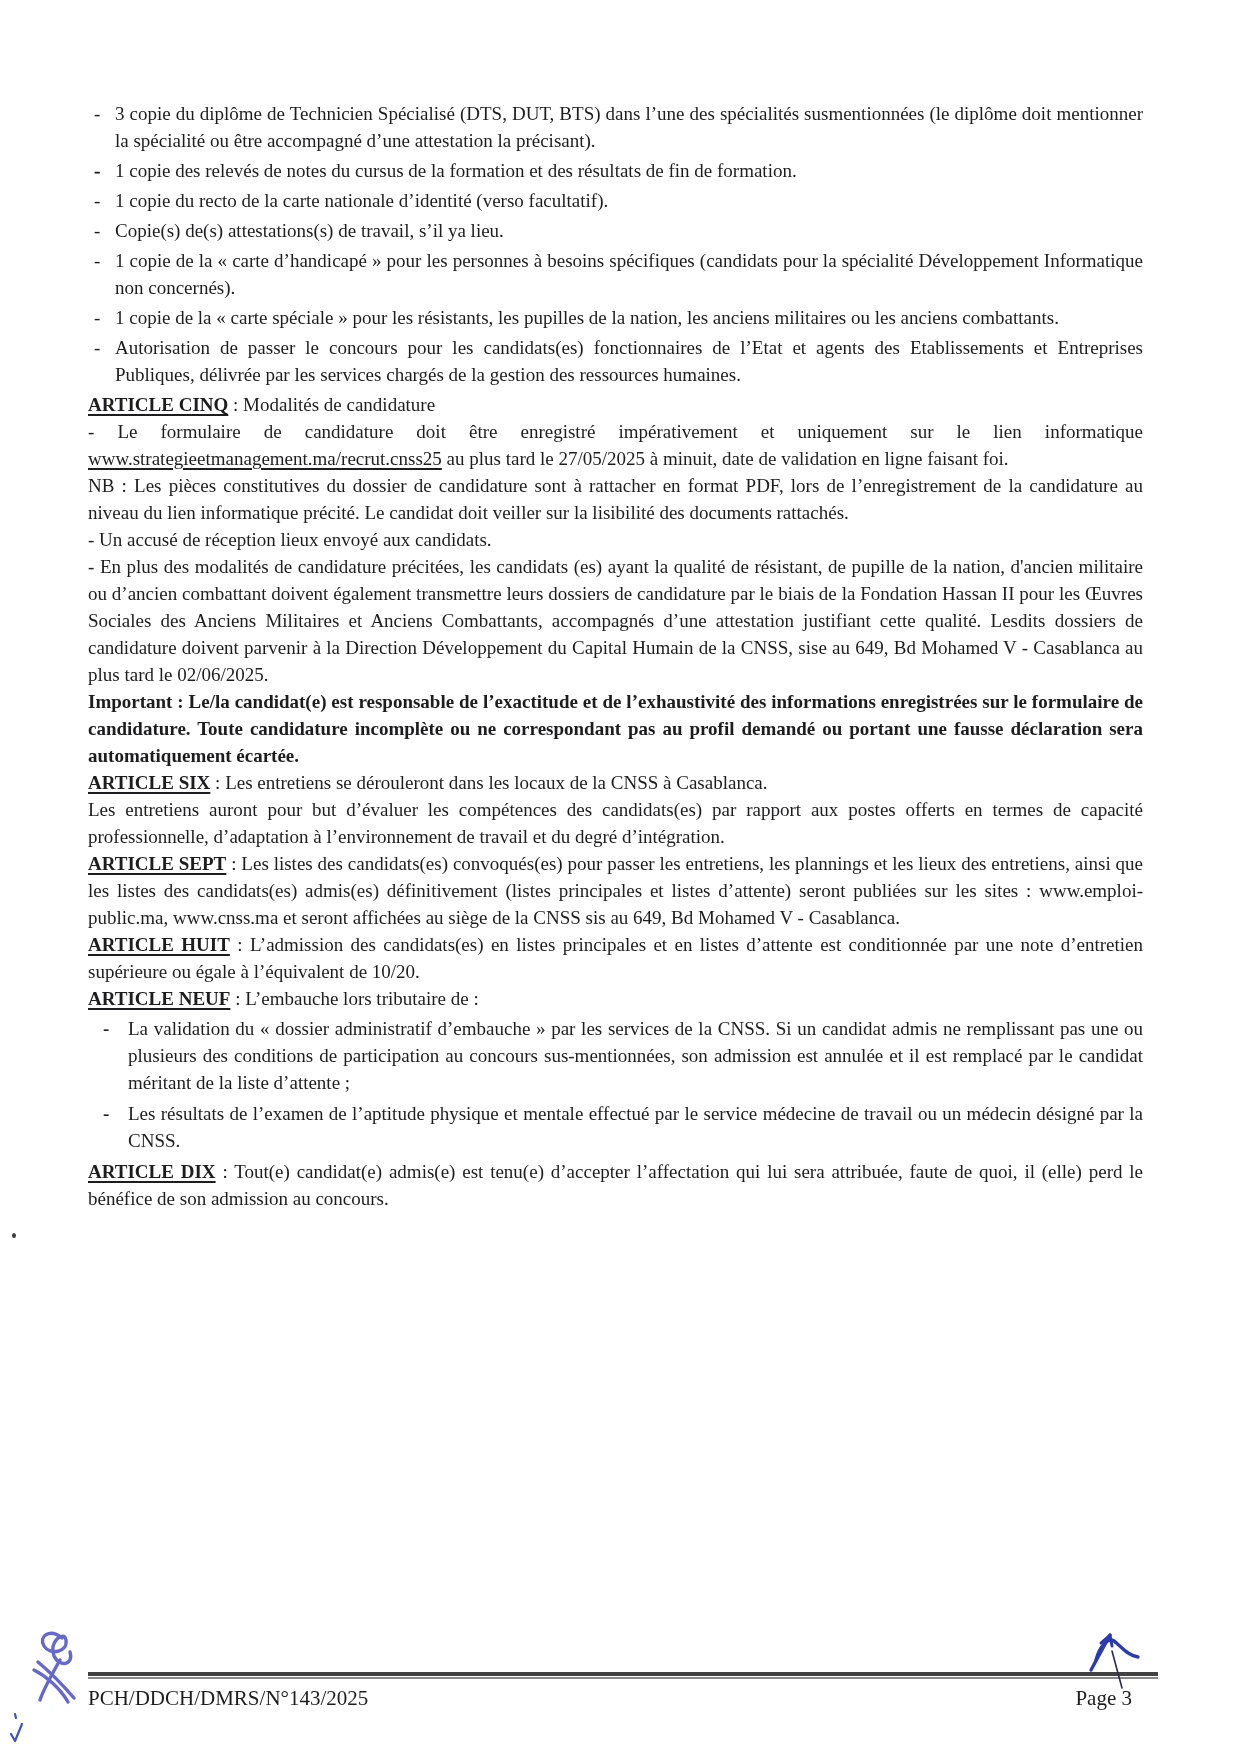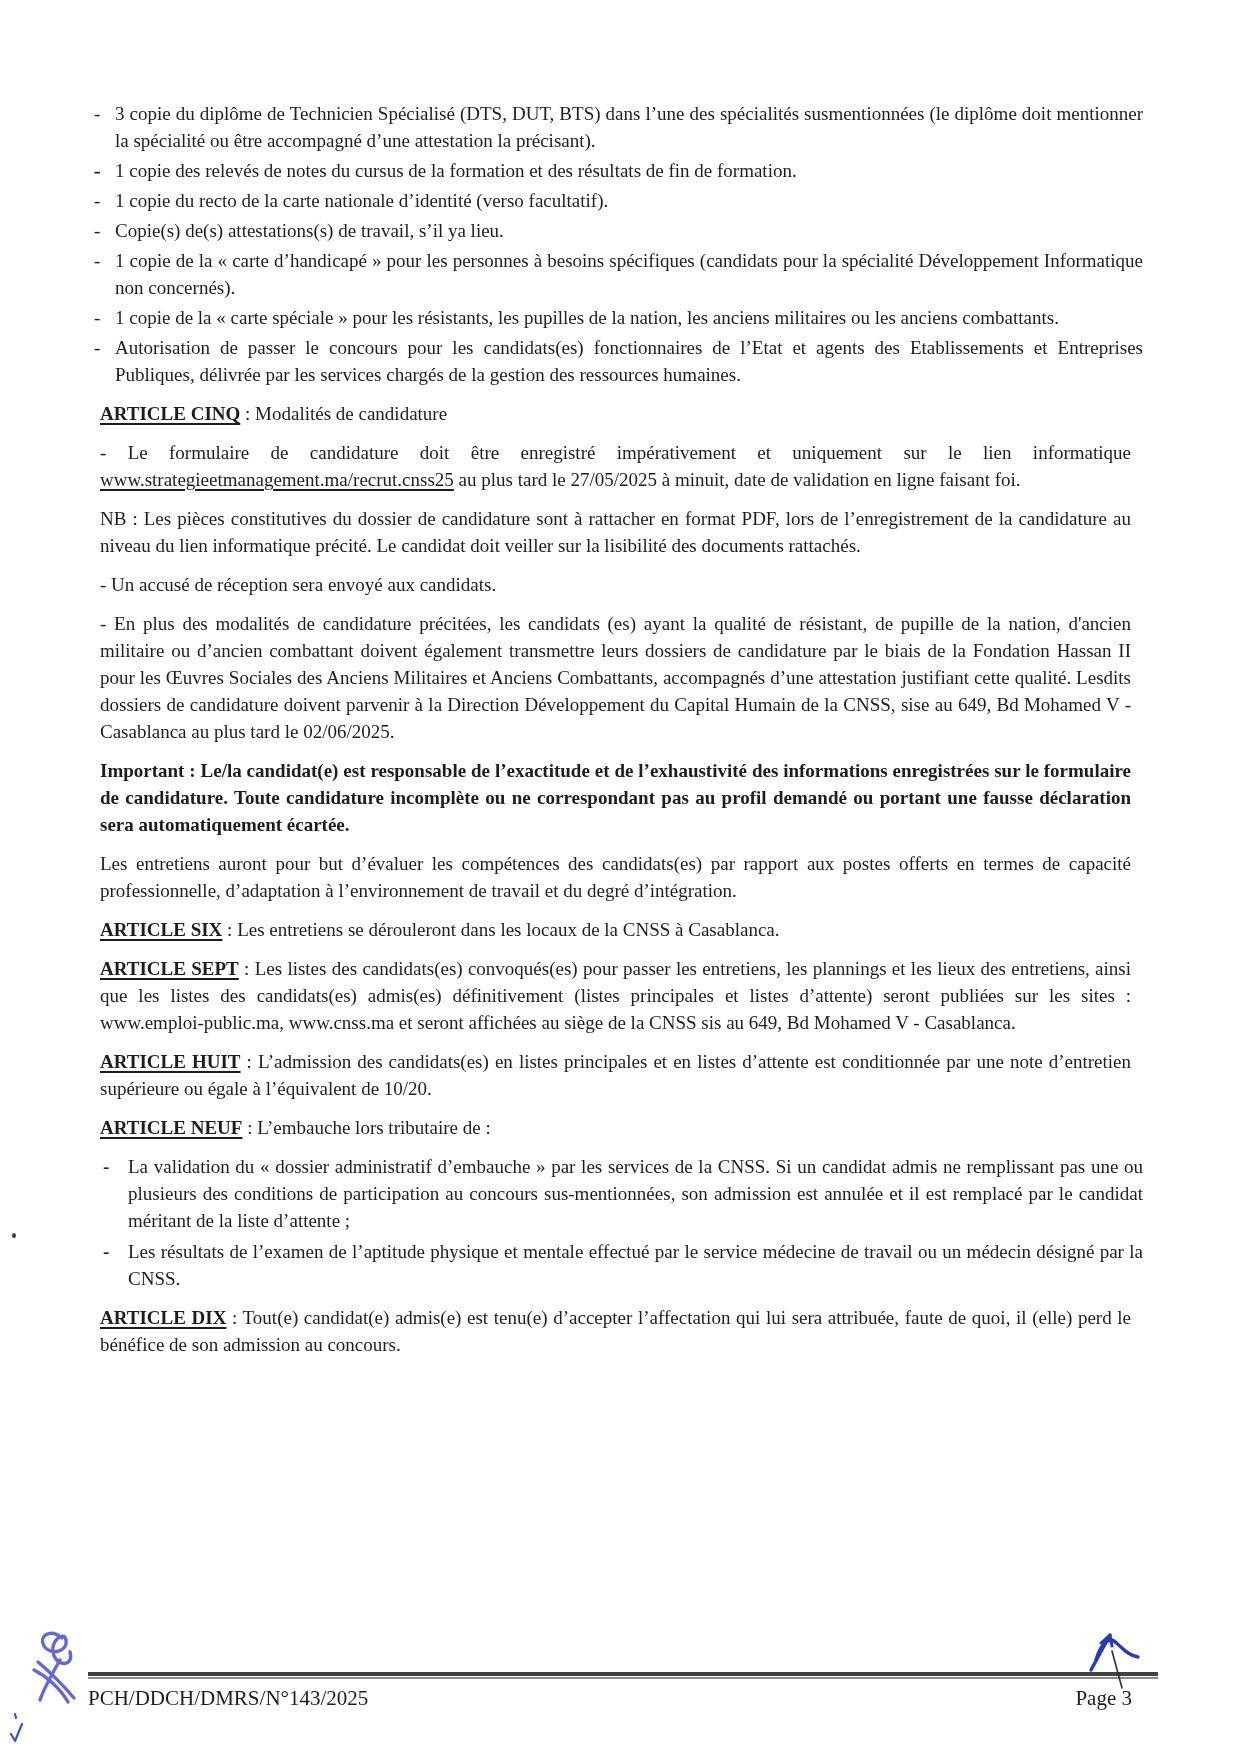--- a/index.html
+++ b/index.html
@@ -15,21 +15,21 @@
   }
   .content{
     position:absolute;
     left:88px;
     top:100px;
     width:1055px;
     font-size:19px;
     line-height:27px;
     text-align:justify;
   }
-  p.para{margin:12px;padding:0;}
+  p.para{margin:0;padding:0;}
   .bold{font-weight:normal;}
   .art{
     font-weight:bold;
     text-decoration:underline;
     text-decoration-thickness:1.8px;
     text-underline-offset:3px;
   }
   .underline{
     text-decoration:underline;
     text-decoration-thickness:1.6px;
@@ -115,29 +115,29 @@
         <span>Autorisation de passer le concours pour les candidats(es) fonctionnaires de l’Etat et agents des Etablissements et Entreprises Publiques, délivrée par les services chargés de la gestion des ressources humaines.</span>
       </li>
     </ul>
 
     <p class="para sec-cinq"><span class="art">ARTICLE CINQ</span><span> : </span><span>Modalités de candidature</span></p>
 
     <p class="para"><span>- Le formulaire de candidature doit être enregistré impérativement et uniquement sur le lien informatique </span><span class="bold underline">www.strategieetmanagement.ma/recrut.cnss25</span><span> au plus tard le </span><span class="bold">27/05/2025 à minuit</span><span>, date de validation en ligne faisant foi.</span></p>
 
     <p class="para p-nb"><span class="bold">NB</span><span> : </span><span>Les pièces constitutives du dossier de candidature sont à rattacher en format PDF, lors de l’enregistrement de la candidature au niveau du lien informatique précité. Le candidat doit veiller sur la lisibilité des documents rattachés.</span></p>
 
-    <p class="para p-accuse">- Un accusé de réception sera envoyé aux candidats.</p>
+    <p class="para p-accuse">- Un accusé de réception lieux envoyé aux candidats.</p>
 
     <p class="para"><span>- En plus des modalités de candidature précitées, les candidats (es) ayant la qualité de résistant, de pupille de la nation, d'ancien militaire ou d’ancien combattant doivent également transmettre leurs dossiers de candidature par le biais de la Fondation Hassan II pour les Œuvres Sociales des Anciens Militaires et Anciens Combattants, accompagnés d’une attestation justifiant cette qualité. Lesdits dossiers de candidature doivent parvenir à la Direction Développement du Capital Humain de la CNSS, sise au 649, Bd Mohamed V - Casablanca au plus tard le </span><span class="bold">02/06/2025</span><span>.</span></p>
 
     <p class="para p-important">Important : Le/la candidat(e) est responsable de l’exactitude et de l’exhaustivité des informations enregistrées sur le formulaire de candidature. Toute candidature incomplète ou ne correspondant pas au profil demandé ou portant une fausse déclaration sera automatiquement écartée.</p>
 
+    <p class="para sec-six"><span class="art">ARTICLE SIX</span><span> : </span><span>Les entretiens se dérouleront dans les locaux de la CNSS à Casablanca.</span></p>
+
     <p class="para">Les entretiens auront pour but d’évaluer les compétences des candidats(es) par rapport aux postes offerts en termes de capacité professionnelle, d’adaptation à l’environnement de travail et du degré d’intégration.</p>
-
-    <p class="para sec-six"><span class="art">ARTICLE SIX</span><span> : </span><span>Les entretiens se dérouleront dans les locaux de la CNSS à Casablanca.</span></p>
 
     <p class="para sec-sept"><span class="art">ARTICLE SEPT</span><span> : </span><span>Les listes des candidats(es) convoqués(es) pour passer les entretiens, les plannings et les lieux des entretiens, ainsi que les listes des candidats(es) admis(es) définitivement (listes principales et listes d’attente) seront publiées sur les sites : </span><span class="bold">www.emploi-public.ma, www.cnss.ma</span><span> et seront affichées au siège de la CNSS sis au 649, Bd Mohamed V - Casablanca.</span></p>
 
     <p class="para sec-huit"><span class="art">ARTICLE HUIT</span><span> : </span><span>L’admission des candidats(es) en listes principales et en listes d’attente est conditionnée par une note d’entretien supérieure ou égale à l’équivalent de 10/20.</span></p>
 
     <p class="para sec-neuf"><span class="art">ARTICLE NEUF</span><span> : </span><span>L’embauche lors tributaire de :</span></p>
 
     <ul class="neuf-list">
       <li>
         <span class="dash">-</span>

